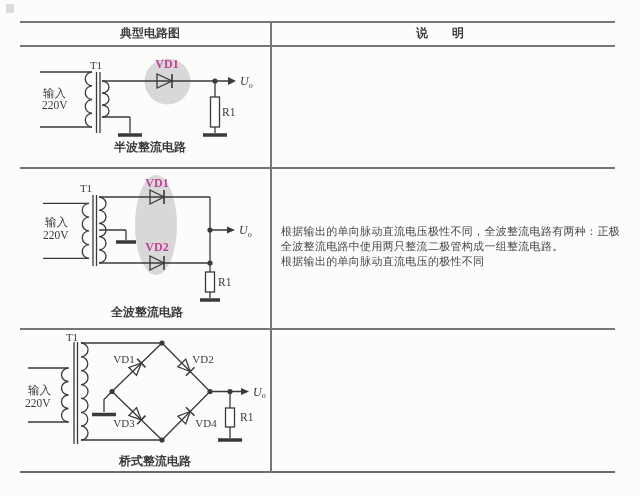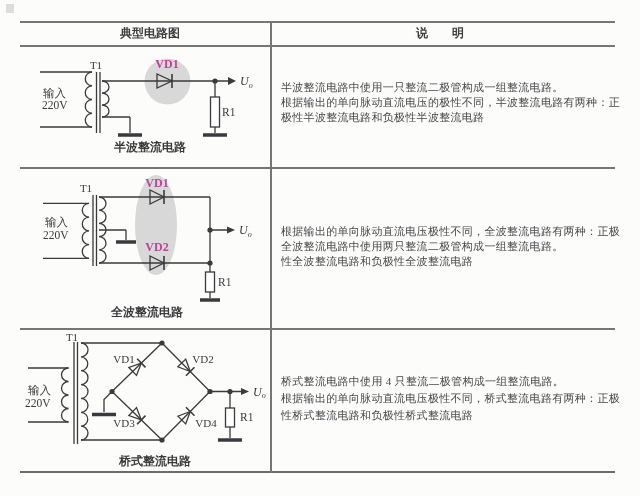--- a/index.html
+++ b/index.html
@@ -47,25 +47,20 @@
     <line x1="183" y1="90" x2="207" y2="90" stroke="#3a3a3c" stroke-width="3.5"></line>
     <line x1="98" y1="90" x2="122" y2="90" stroke="#3a3a3c" stroke-width="3.5"></line>
     <text x="76" y="24" font-size="11" text-anchor="middle">T1</text>
     <text x="23" y="52" font-size="11.5">输入</text>
     <text x="22" y="64" font-size="11.5">220V</text>
     <text x="147" y="23" font-size="12" font-weight="bold" text-anchor="middle" class="mag">VD1</text>
     <text x="202" y="71" font-size="11.5">R1</text>
     <text x="220" y="40" font-size="12" font-style="italic"><tspan>U</tspan><tspan dy="2.5" font-size="8">o</tspan></text>
     <text x="130" y="106" font-size="12" font-weight="bold" text-anchor="middle">半波整流电路</text>
   </svg>
-  <div class="desc" style="left:281px;top:80px;">
-    <div>半波整流电路中使用一只整流二极管构成一组整流电路。</div>
-    <div>根据输出的单向脉动直流电压的极性不同，半波整流电路有两种：正</div>
-    <div>极性半波整流电路和负极性半波整流电路</div>
-  </div>
 
   <svg class="fig" style="left:20px;top:167px;" width="250" height="161" viewBox="0 0 250 161">
     <ellipse cx="136" cy="58" rx="21" ry="50" fill="#d8d8d8"></ellipse>
     <path d="M23,36.3 H69 M23,91.3 H69 M73,28 V99 M76.5,28 V99 M79,30 H190 M79,96 H190 M79,63 H106 M106,63 V73 M190,30 V105 M190,63 H207 M190,125 V131" fill="none" stroke="#3a3a3c" stroke-width="1.3"></path>
     <path d="M69,36.3 A7,6.88 0 0 0 69,50.05 A7,6.88 0 0 0 69,63.8 A7,6.88 0 0 0 69,77.55 A7,6.88 0 0 0 69,91.3" fill="none" stroke="#3a3a3c" stroke-width="1.3"></path>
     <path d="M79,30 A7,6.6 0 0 1 79,43.2 A7,6.6 0 0 1 79,56.4 A7,6.6 0 0 1 79,69.6 A7,6.6 0 0 1 79,82.8 A7,6.6 0 0 1 79,96" fill="none" stroke="#3a3a3c" stroke-width="1.3"></path>
     <g>
       <polygon points="130,23 130,37 144,30" fill="none" stroke="#3a3a3c" stroke-width="1.3"></polygon>
       <line x1="144" y1="23" x2="144" y2="37" stroke="#3a3a3c" stroke-width="1.6"></line>
     </g>
@@ -84,21 +79,21 @@
     <text x="23" y="72" font-size="11.5">220V</text>
     <text x="137" y="20" font-size="12" font-weight="bold" text-anchor="middle" class="mag">VD1</text>
     <text x="137" y="84" font-size="12" font-weight="bold" text-anchor="middle" class="mag">VD2</text>
     <text x="198" y="119" font-size="11.5">R1</text>
     <text x="219" y="67" font-size="12" font-style="italic"><tspan>U</tspan><tspan dy="2.5" font-size="8">o</tspan></text>
     <text x="127" y="149" font-size="12" font-weight="bold" text-anchor="middle">全波整流电路</text>
   </svg>
   <div class="desc" style="left:281px;top:224px;">
     <div>根据输出的单向脉动直流电压极性不同，全波整流电路有两种：正极</div>
     <div>全波整流电路中使用两只整流二极管构成一组整流电路。</div>
-    <div>性全波整流电路和负极性全波整流电路</div>
+    <div>根据输出的单向脉动直流电压的极性不同</div>
   </div>
 
   <svg class="fig" style="left:20px;top:328px;" width="250" height="144" viewBox="0 0 250 144">
     <path d="M8,40 H48.5 M8,94 H48.5 M54,14 V116 M57.5,14 V116 M61,15 H142 M61,112 H142 M142,15 L190,63.5 L142,112 L92,63.5 Z M92,63.5 L84,71.5 V84 M190,63.5 H221 M210,63.5 V80 M210,99 V110" fill="none" stroke="#3a3a3c" stroke-width="1.3"></path>
     <path d="M48.5,40 A7,6.75 0 0 0 48.5,53.5 A7,6.75 0 0 0 48.5,67 A7,6.75 0 0 0 48.5,80.5 A7,6.75 0 0 0 48.5,94" fill="none" stroke="#3a3a3c" stroke-width="1.3"></path>
     <path d="M61,15 A7,6.93 0 0 1 61,28.86 A7,6.93 0 0 1 61,42.71 A7,6.93 0 0 1 61,56.57 A7,6.93 0 0 1 61,70.43 A7,6.93 0 0 1 61,84.29 A7,6.93 0 0 1 61,98.14 A7,6.93 0 0 1 61,112" fill="none" stroke="#3a3a3c" stroke-width="1.3"></path>
     <g transform="translate(117,39.25) rotate(-44.1)">
       <polygon points="-6,-5.5 -6,5.5 6,0" fill="none" stroke="#3a3a3c" stroke-width="1.3"></polygon>
       <line x1="6" y1="-6" x2="6" y2="6" stroke="#3a3a3c" stroke-width="1.6"></line>
     </g>
@@ -127,18 +122,13 @@
     <text x="8" y="66" font-size="11.5">输入</text>
     <text x="5" y="79" font-size="11.5">220V</text>
     <text x="104" y="35" font-size="11" text-anchor="middle">VD1</text>
     <text x="183" y="35" font-size="11" text-anchor="middle">VD2</text>
     <text x="104" y="99" font-size="11" text-anchor="middle">VD3</text>
     <text x="186" y="99" font-size="11" text-anchor="middle">VD4</text>
     <text x="220" y="93" font-size="11.5">R1</text>
     <text x="233" y="67.5" font-size="12" font-style="italic"><tspan>U</tspan><tspan dy="2.5" font-size="8">o</tspan></text>
     <text x="135" y="137" font-size="12" font-weight="bold" text-anchor="middle">桥式整流电路</text>
   </svg>
-  <div class="desc r3" style="left:281px;top:373px;">
-    <div>桥式整流电路中使用 4 只整流二极管构成一组整流电路。</div>
-    <div>根据输出的单向脉动直流电压极性不同，桥式整流电路有两种：正极</div>
-    <div>性桥式整流电路和负极性桥式整流电路</div>
-  </div>
 </div>
 
 </body></html>

